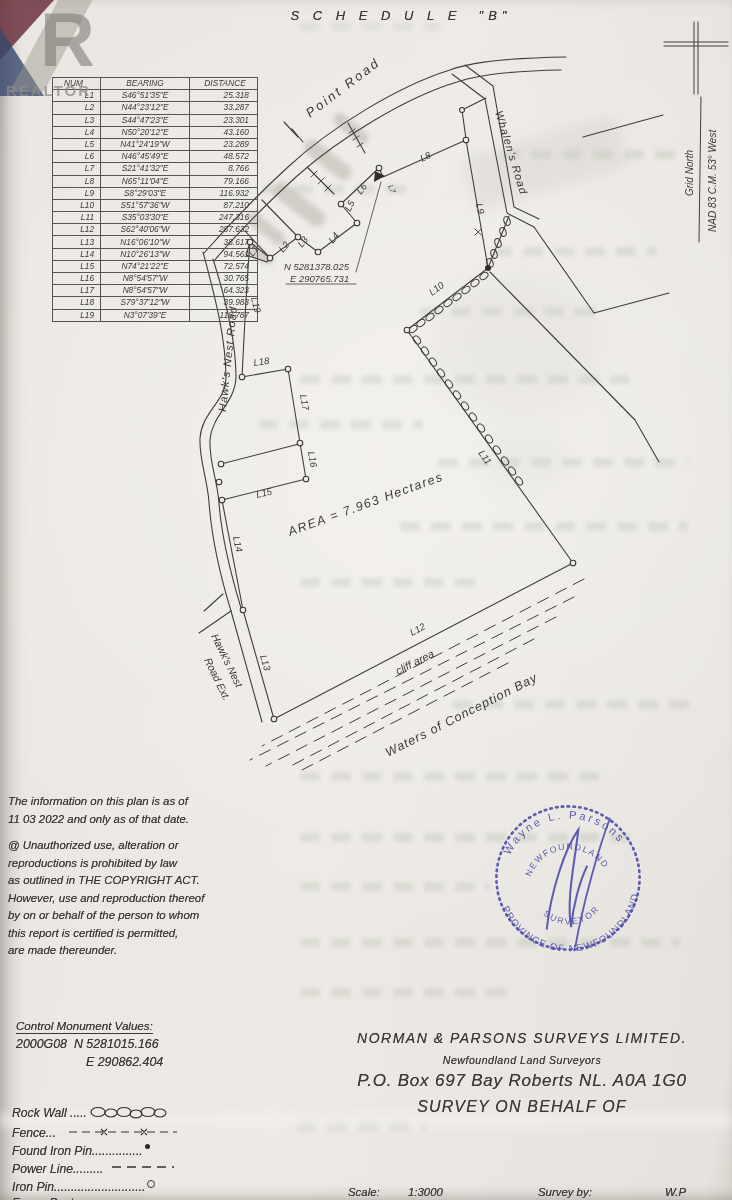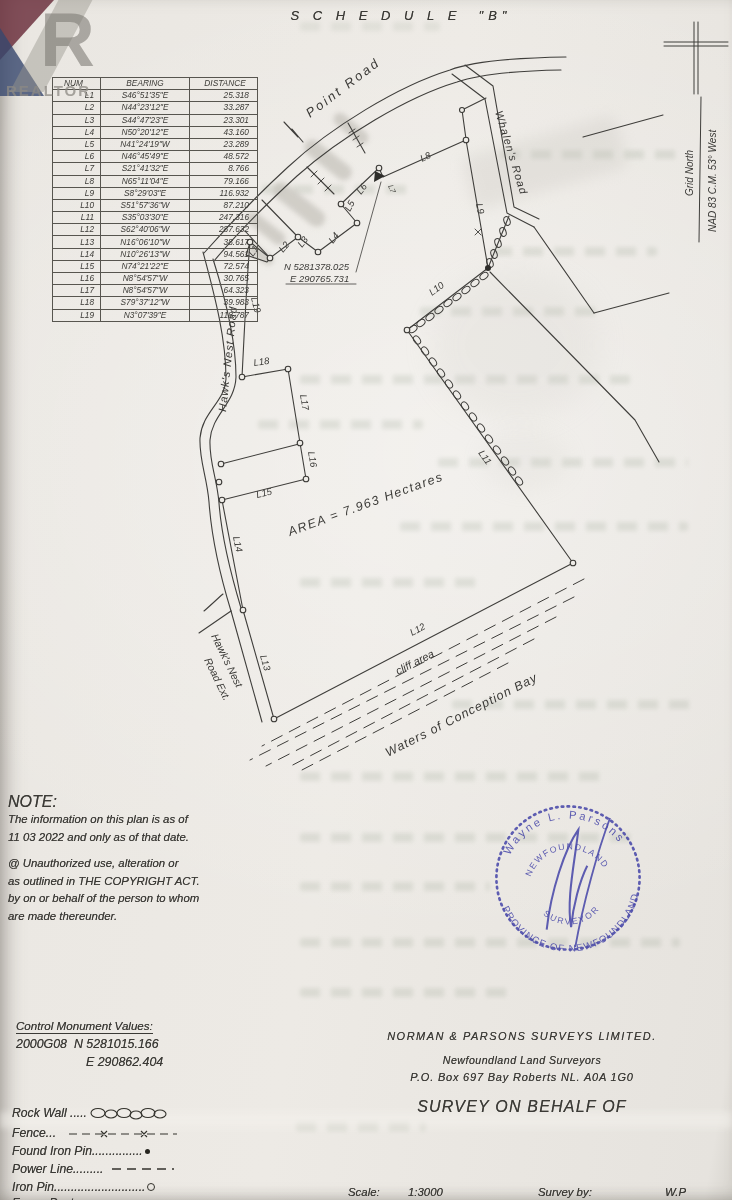--- a/index.html
+++ b/index.html
@@ -28,27 +28,27 @@
   #note{left:8px;top:793px;width:300px;}
   #note .ttl{font-size:16px;}
   #note .ln{font-size:11.4px;line-height:17.5px;}
   #note .gap{height:9px;}
   
   #control{left:16px;top:1016px;width:280px;}
   #control .ttl{font-size:11.6px;border-bottom:1px solid #3b3a36;display:inline-block;padding-bottom:1px;}
   #control .ln{font-size:12.4px;line-height:15px;margin-top:3px;}
   #control .ind{margin-left:70px;}
   
-  .lrow{position:absolute;left:12px;display:flex;align-items:center;font-size:12.2px;font-style:italic;white-space:pre;}
+  .lrow{position:absolute;left:12px;display:flex;font-size:12.2px;font-style:italic;white-space:pre;}
   .dot{display:inline-block;width:5px;height:5px;border-radius:50%;background:#26251f;margin-left:2px;}
   .circ{display:inline-block;width:6px;height:6px;border:1.1px solid #33322c;border-radius:50%;margin-left:2px;background:transparent;}
   
-  #company-name{left:312px;top:1030px;width:420px;text-align:center;font-size:11px;letter-spacing:1.5px;}
+  #company-name{left:312px;top:1030px;width:420px;text-align:center;font-size:14px;letter-spacing:1.5px;}
   #company-sub{left:312px;top:1054px;width:420px;text-align:center;font-size:10.6px;letter-spacing:.5px;}
-  #company-addr{left:312px;top:1071px;width:420px;text-align:center;font-size:11px;letter-spacing:.8px;}
+  #company-addr{left:312px;top:1071px;width:420px;text-align:center;font-size:17px;letter-spacing:.8px;}
   #company-behalf{left:312px;top:1098px;width:420px;text-align:center;font-size:16px;letter-spacing:1.2px;}
   
   .foot{font-size:11.4px;font-style:italic;top:1186px;}
   
   #realtor{left:0;top:0;width:170px;height:108px;pointer-events:none;}
   #realtor .tri1{position:absolute;left:0;top:0;width:54px;height:60px;background:#6d3340;opacity:.85;clip-path:polygon(0 0,100% 0,0 100%);}
   #realtor .tri2{position:absolute;left:0;top:28px;width:44px;height:68px;background:#37476e;opacity:.8;clip-path:polygon(0 0,100% 100%,0 100%);}
   #realtor .slash{position:absolute;left:34px;top:0;width:34px;height:92px;background:#9a978f;opacity:.45;transform:skewX(-28deg);}
   #realtor .bigR{position:absolute;left:40px;top:2px;font-size:76px;font-weight:bold;color:#7f7c76;opacity:.6;line-height:1;}
   #realtor .brand{position:absolute;left:6px;top:82px;font-size:15px;font-weight:bold;letter-spacing:2px;color:#8d8a84;opacity:.75;}
@@ -351,27 +351,29 @@
 
   <div id="realtor" class="abs">
     <div class="tri1"></div>
     <div class="tri2"></div>
     <div class="slash"></div>
     <div class="bigR">R</div>
     <div class="brand">REALTOR</div>
   </div>
 
   <div id="note" class="abs">
-    <div class="ttl doc-text">NOTE:</div>
     <div class="ln doc-text">The information on this plan is as of</div>
     <div class="ln doc-text">11 03 2022 and only as of that date.</div>
     <div class="gap"></div>
     <div class="ln doc-text">@ Unauthorized use, alteration or</div>
+    <div class="ln doc-text">reproductions is prohibited by law</div>
     <div class="ln doc-text">as outlined in THE COPYRIGHT ACT.</div>
+    <div class="ln doc-text">However, use and reproduction thereof</div>
     <div class="ln doc-text">by on or behalf of the person to whom</div>
+    <div class="ln doc-text">this report is certified is permitted,</div>
     <div class="ln doc-text">are made thereunder.</div>
   </div>
 
   <svg id="stamp" class="abs" width="180" height="172" viewBox="0 0 176 168">
     <defs>
       <path id="arcTop" d="M 24,90 A 64,64 0 1 1 152,90"></path>
       <path id="arcBot" d="M 18,86 A 69,69 0 1 0 158,86"></path>
       <path id="arcInTop" d="M 48,96 A 40,40 0 1 1 128,96"></path>
       <path id="arcInBot" d="M 52,84 A 37,37 0 1 0 124,84"></path>
     </defs>

